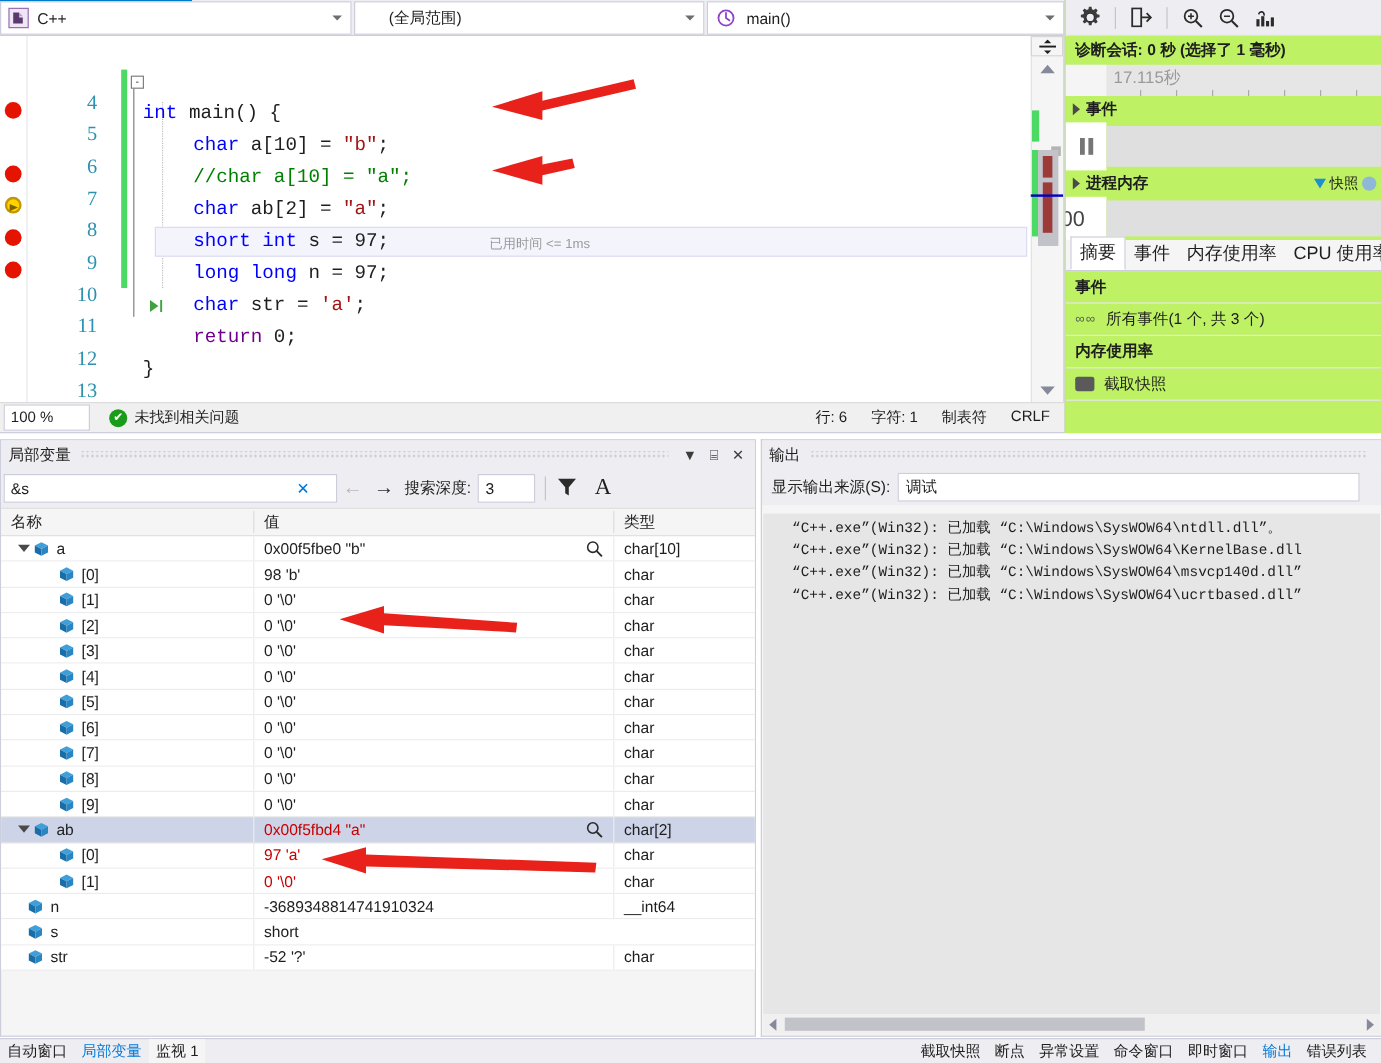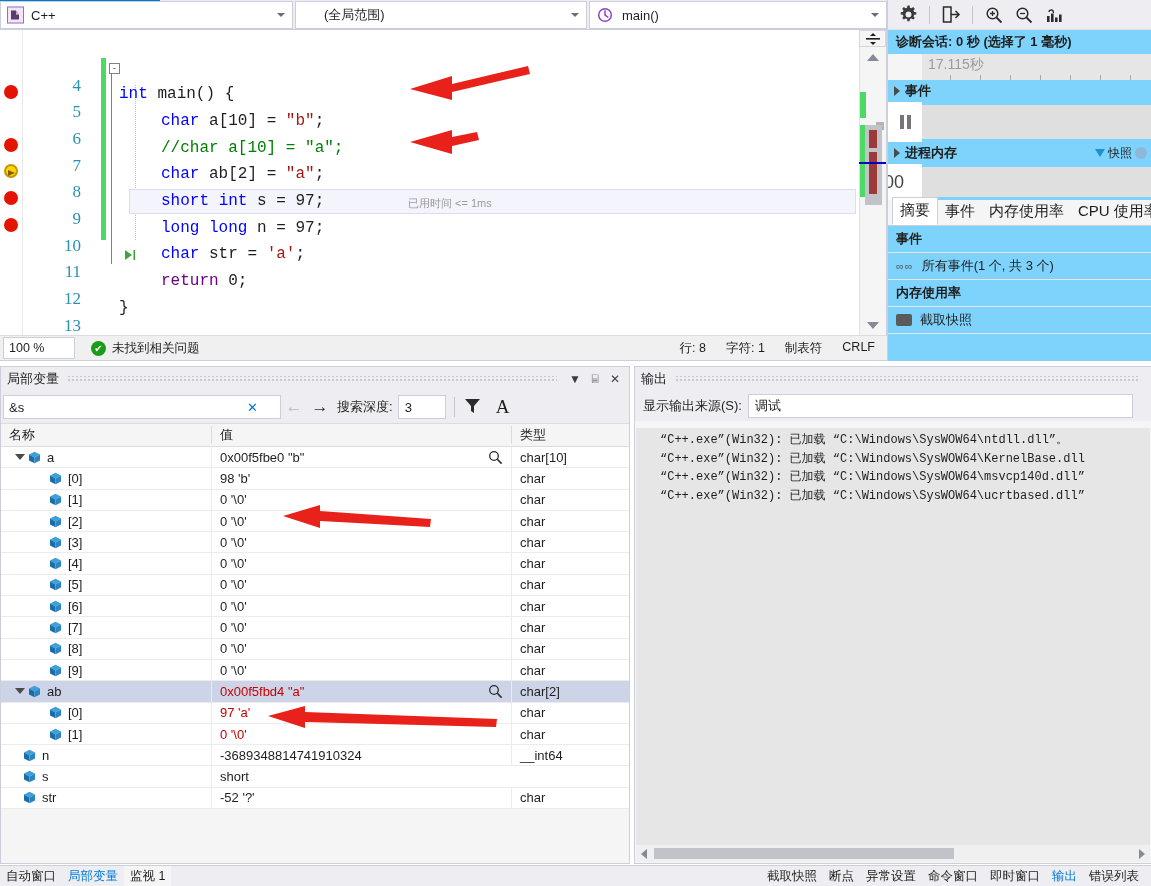--- a/index.html
+++ b/index.html
@@ -153,21 +153,21 @@
   .check-icon {
     width: 15px; height: 15px; border-radius: 50%; background: #1a9b1a;
     display: inline-flex; align-items: center; justify-content: center;
     color: #fff; font-size: 10px; margin-left: 16px; margin-right: 6px;
   }
   .sb-right { margin-left: auto; display: flex; gap: 20px; padding-right: 12px; }
 
   
   .diag {
     position: absolute; left: 887px; top: 0; width: 264px; height: 361px;
-    background: #7dd3fc; border-left: 1px solid #cccedb;
+    background: #bef264; border-left: 1px solid #cccedb;
     overflow: hidden;
   }
   .diag-toolbar {
     height: 30px; background: #eeeef2; border-bottom: 1px solid #e0e0e6;
     display: flex; align-items: center; padding-left: 6px; gap: 2px;
   }
   .tb-btn {
     width: 28px; height: 26px; display: flex; align-items: center; justify-content: center;
   }
   .tb-sep { width: 1px; height: 18px; background: #c5c5c9; margin: 0 5px; }
@@ -473,21 +473,21 @@
   </div>
 
   <div class="statusbar">
     <div class="zoom-combo">
       <span>100 %</span>
       <span class="cb-arrow"></span>
     </div>
     <span class="check-icon">✔</span>
     <span>未找到相关问题</span>
     <div class="sb-right">
-      <span>行: 8</span>
+      <span>行: 6</span>
       <span>字符: 1</span>
       <span>制表符</span>
       <span>CRLF</span>
     </div>
   </div>
 
   <div class="diag">
     <div class="diag-toolbar">
       <div class="tb-btn">
         <svg width="19" height="19" viewBox="0 0 19 19">

